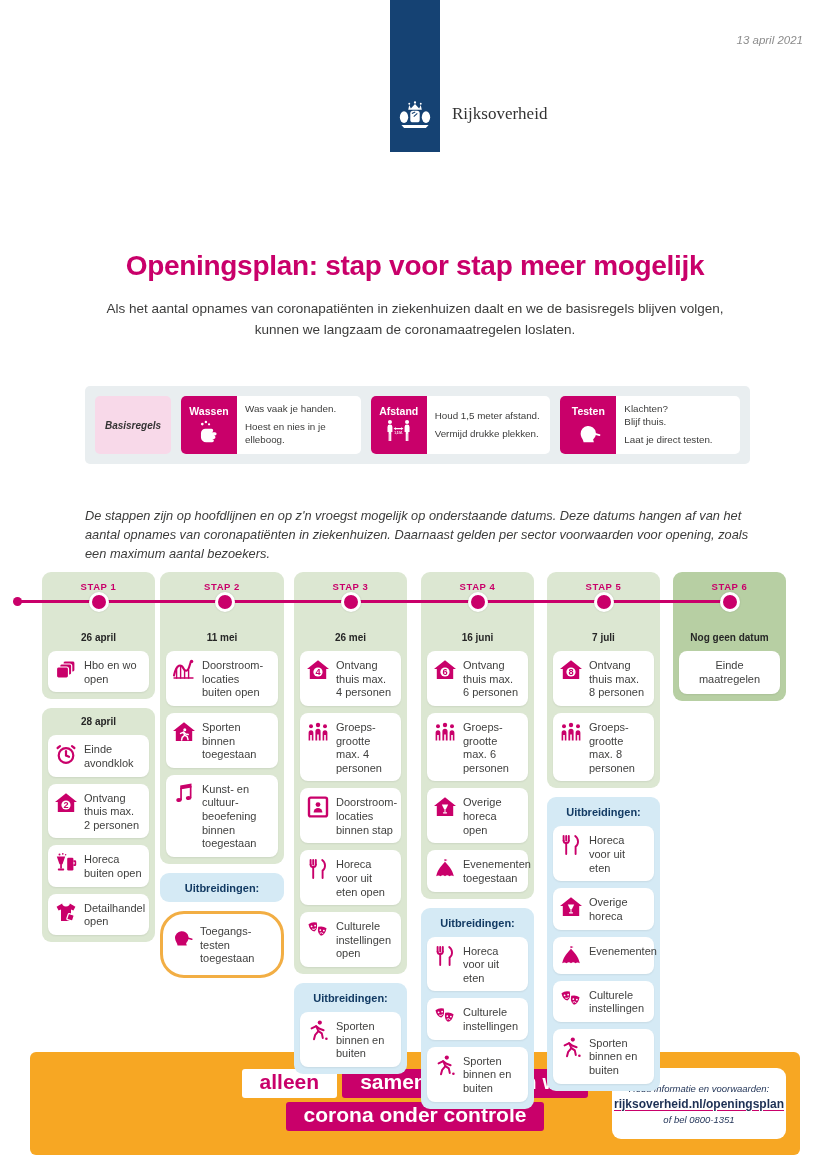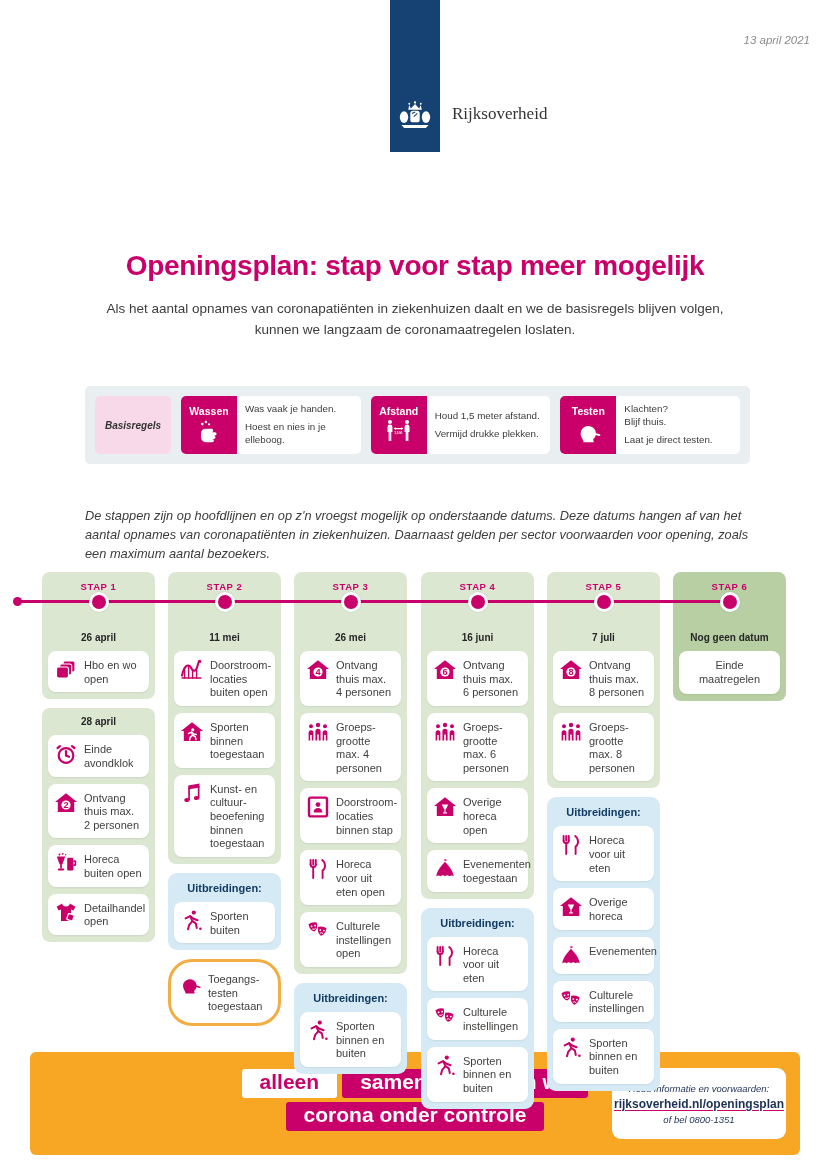--- a/index.html
+++ b/index.html
@@ -4,21 +4,21 @@
 <style>
   html,body{margin:0;padding:0;background:#fff;}
   .page{position:relative;width:830px;height:1174px;background:#fff;overflow:hidden;
         font-family:"Liberation Sans",sans-serif;color:#3c3c3b;}
 
   
   .ribbon{position:absolute;left:390px;top:0;width:50px;height:152px;background:#154273;}
   .crest{position:absolute;left:50%;transform:translateX(-50%);bottom:6px;width:36px;height:46px;}
   .logo-text{position:absolute;left:452px;top:104px;font-family:"Liberation Serif",serif;
              font-size:17px;color:#333;}
-  .date{position:absolute;right:20px;top:34px;font-size:11.5px;font-style:italic;color:#8c8c8c;}
+  .date{position:absolute;right:27px;top:34px;font-size:11.5px;font-style:italic;color:#8c8c8c;}
 
   
   .title{position:absolute;left:0;top:250px;width:100%;text-align:center;color:#c9006a;
          font-size:28px;font-weight:bold;letter-spacing:-.3px;}
   .subtitle{position:absolute;left:95px;top:299px;width:640px;text-align:center;
             font-size:13.5px;line-height:1.55;color:#3c3c3b;}
 
   
   .basisregels{position:absolute;left:85px;top:386px;width:665px;height:78px;background:#e9eef0;
                border-radius:5px;display:flex;align-items:center;gap:10px;padding:0 10px;
@@ -42,21 +42,21 @@
   .timeline{position:absolute;left:0;top:572px;width:830px;height:445px;}
   .tl-line{position:absolute;left:17px;top:28px;width:713px;height:3px;background:#c9006a;
            border-radius:2px;z-index:2;}
   .tl-startdot{position:absolute;left:13px;top:25px;width:9px;height:9px;border-radius:50%;
                background:#c9006a;z-index:2;}
   .dot{position:absolute;top:20px;width:14px;height:14px;border-radius:50%;background:#c9006a;
        border:3px solid #fff;z-index:3;box-shadow:0 0 2px rgba(0,0,0,.15);}
   .col{position:absolute;top:0;width:113px;display:flex;flex-direction:column;gap:9px;z-index:1;}
   .panel{border-radius:9px;padding:7px 6px;display:flex;flex-direction:column;gap:7px;
          box-sizing:border-box;}
-  .panel-green{background:#dce7d2;border-radius:8px;}
+  .panel-green{background:#dce7d2;}
   .panel-green-dark{background:#b7cfa3;}
   .panel-blue{background:#d5eaf5;}
   .panel-orange{background:#fff;border:3.5px solid #f2ae44;border-radius:24px;}
   .stap-label{text-align:center;font-size:9.5px;font-weight:bold;color:#c9006a;
               letter-spacing:.6px;padding-top:2px;}
   .dotgap{height:25px;}
   .date-label{text-align:center;font-size:10px;font-weight:bold;color:#262626;margin:1px 0 1px;}
   .blue-heading{text-align:center;font-size:11px;font-weight:bold;color:#123a63;margin:2px 0 1px;}
   .item{background:#fff;border-radius:8px;padding:6px 6px;display:flex;gap:6px;
         align-items:flex-start;box-shadow:0 1px 2px rgba(0,0,0,.07);}
@@ -233,21 +233,21 @@
               <svg viewBox="0 0 24 24">
                 <path d="M8.2 2.6 L2.6 5.8 L4.6 9.6 L7 8.6 V20 H17 V8.6 L19.4 9.6 L21.4 5.8 L15.8 2.6 A3.8 2.8 0 0 1 8.2 2.6 Z" fill="currentColor"></path>
                 <rect x="13.4" y="13.2" width="6.2" height="6.2" rx="1" fill="currentColor" stroke="#fff" stroke-width="1.3" transform="rotate(18 16.5 16.3)"></rect>
               </svg>
             </span>
             <div class="txt">Detailhandel open</div>
           </div>
         </div>
       </div>
       <div class="dot" style="left: 88.5px;"></div>
-      <div class="col" style="left: 168px; width: 113px;">
+      <div class="col" style="left: 160px; width: 124px;">
         <div class="panel panel-green">
           <div class="stap-label">STAP 2</div>
           <div class="dotgap"></div>
           <div class="date-label">11 mei</div>
           <div class="item">
             <span class="icon">
               <svg viewBox="0 0 24 24" fill="none" stroke="currentColor" stroke-linecap="round">
                 <path d="M2 17.5 C4.5 5.5 9.5 6 11.5 10.5 C13 13.8 15.8 13.5 17 9.5 L18.8 3.8" stroke-width="2.1"></path>
                 <g stroke-width="1.4">
                   <line x1="4.6" y1="10.5" x2="4.6" y2="20"></line>
@@ -283,34 +283,20 @@
                 <rect x="8.2" y="6" width="1.7" height="12.2"></rect>
                 <rect x="17.8" y="4" width="1.7" height="12.2"></rect>
                 <path d="M8.2 3.6 L19.5 1.6 V5.6 L8.2 7.6 Z"></path>
               </svg>
             </span>
             <div class="txt">Kunst- en cultuur-beoefening binnen toegestaan</div>
           </div>
         </div>
         <div class="panel panel-blue">
           <div class="blue-heading">Uitbreidingen:</div>
-          <div class="item">
-            <span class="icon">
-              <svg viewBox="0 0 24 24">
-                <circle cx="13.8" cy="3.6" r="2.1" fill="currentColor"></circle>
-                <g stroke="currentColor" stroke-width="2" fill="none" stroke-linecap="round" stroke-linejoin="round">
-                  <path d="M5.6 9.4 l4.6-2.2 3.4 2.6 4 1.4"></path>
-                  <path d="M10.2 7.2 l2.2 5 -3.2 3.6 -1.2 4.4"></path>
-                  <path d="M12.4 12.2 l3.4 2.2 1 4.6"></path>
-                </g>
-                <circle cx="20.4" cy="19.8" r="1.3" fill="currentColor"></circle>
-              </svg>
-            </span>
-            <div class="txt">Sporten buiten</div>
-          </div>
         </div>
         <div class="panel panel-orange">
           <div class="item item-plain">
             <span class="icon">
               <svg viewBox="0 0 24 24" fill="currentColor">
                 <path d="M7.6 21.5 c-0.3-2.6 -2.4-3.8 -2.6-7.4 a6.8 6.8 0 0 1 13.5 -1.3 c0.3 1.6 -0.1 3.2 -1 4.5 l-1.4 1.9 0.7 2.3 Z"></path>
                 <line x1="14.6" y1="13.2" x2="21.8" y2="15.2" stroke="currentColor" stroke-width="1.5" stroke-linecap="round"></line>
               </svg>
             </span>
             <div class="txt">Toegangs-testen toegestaan</div>

